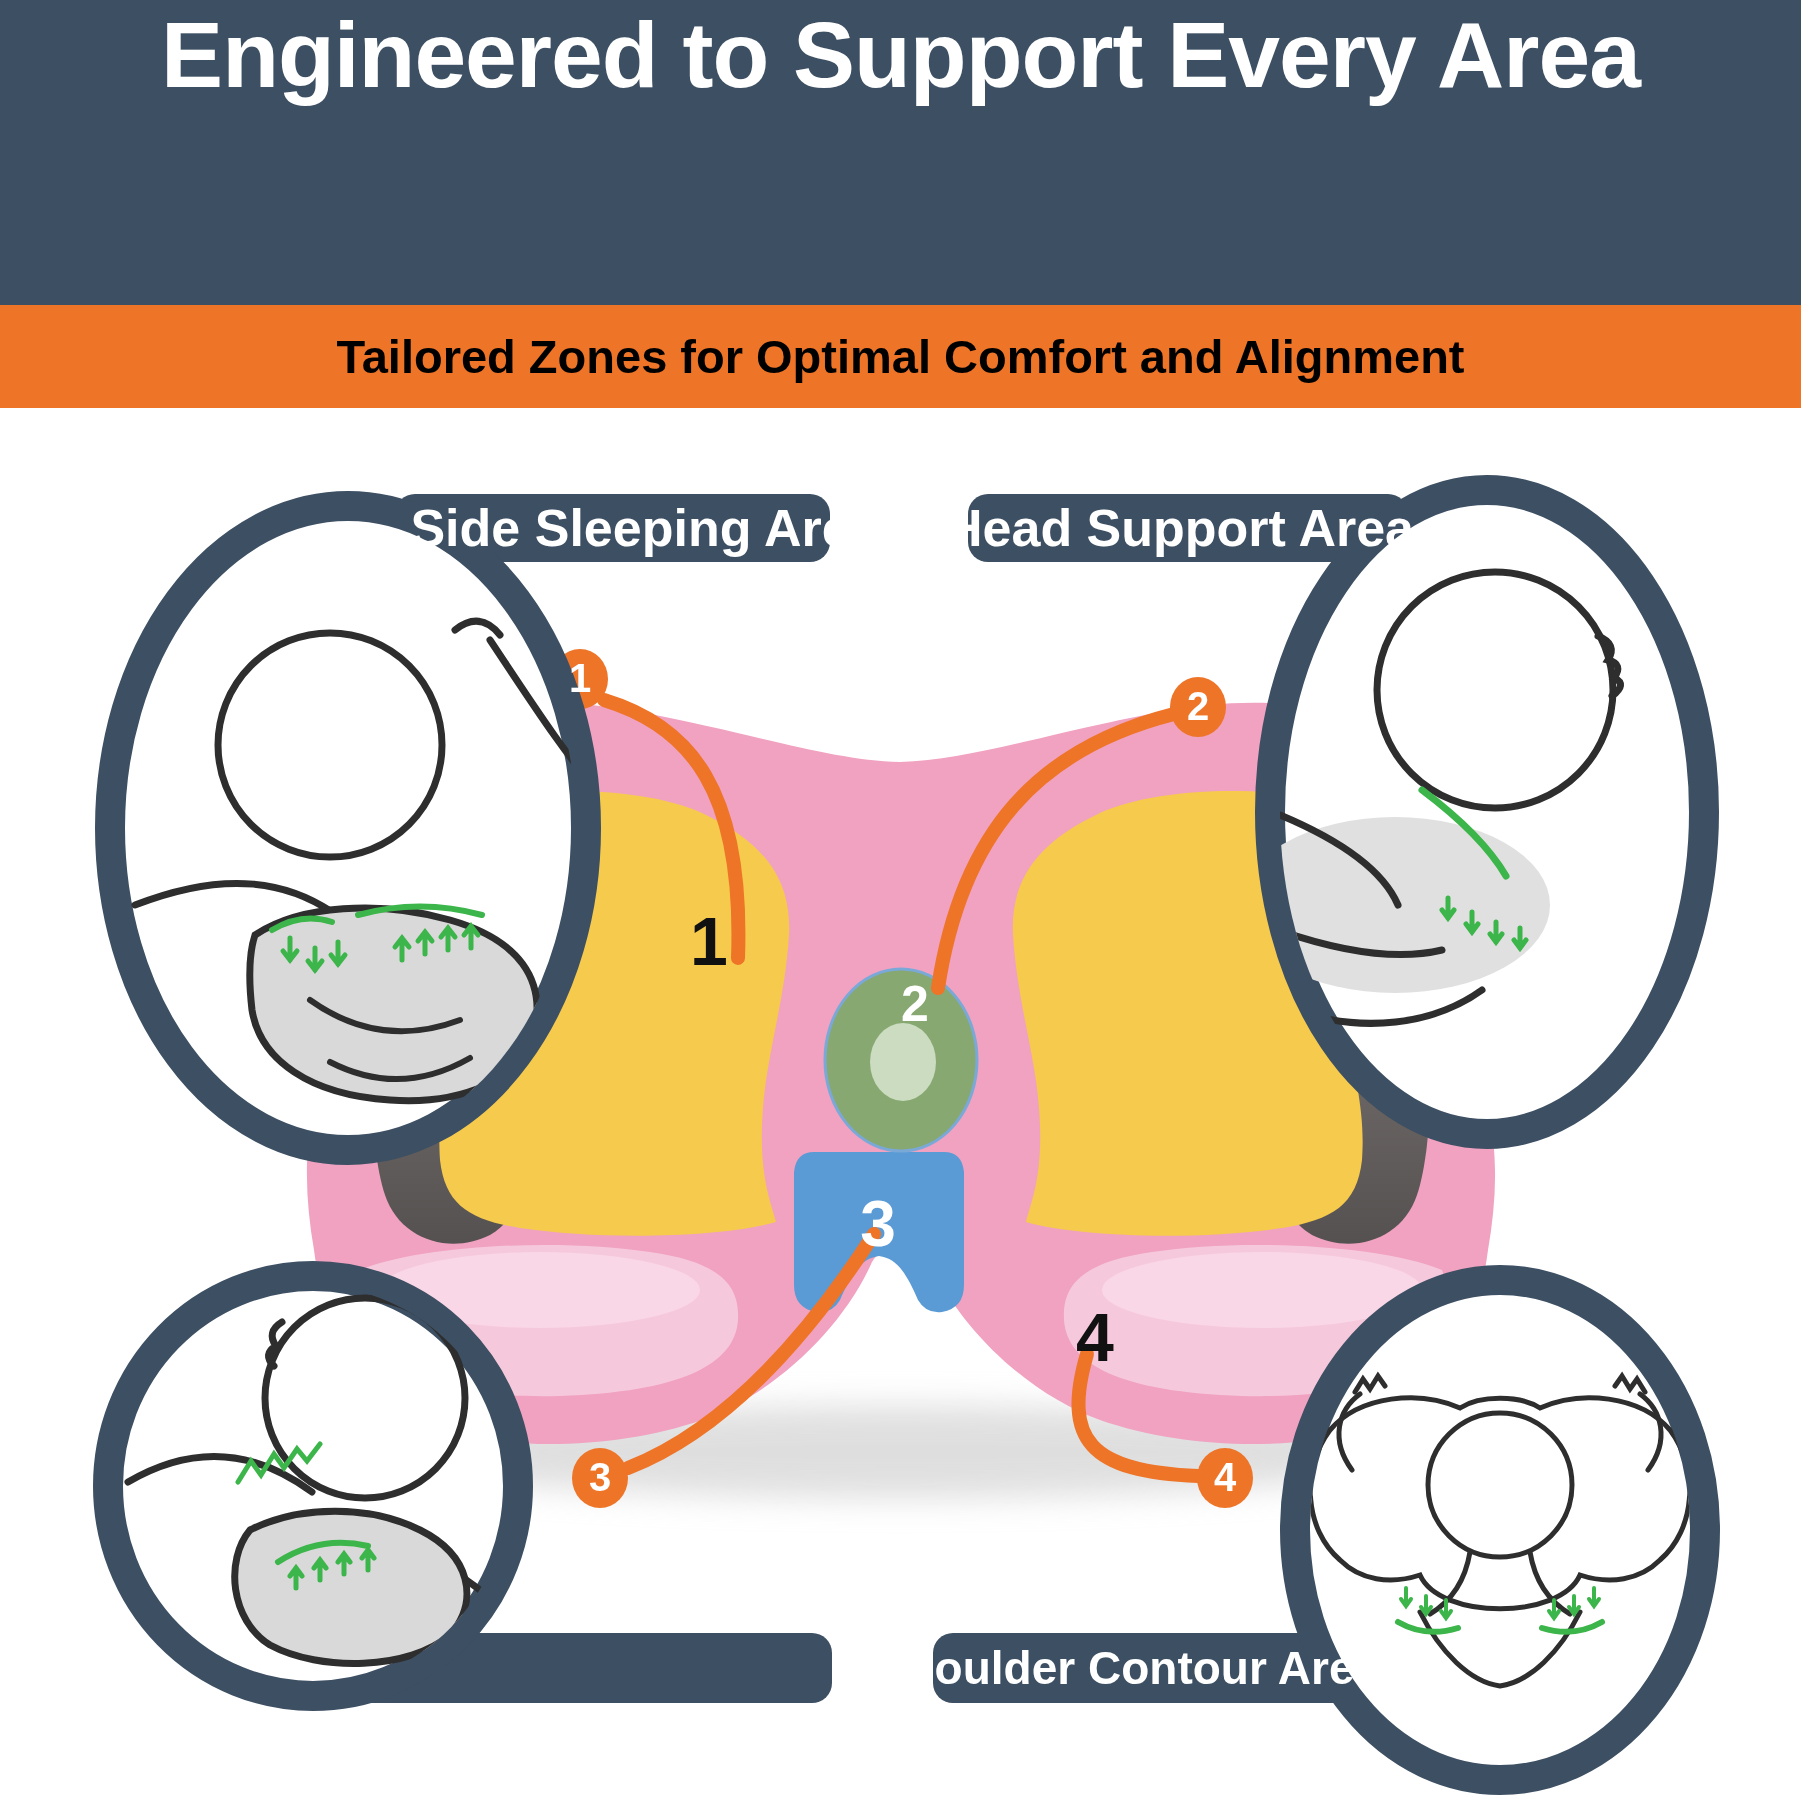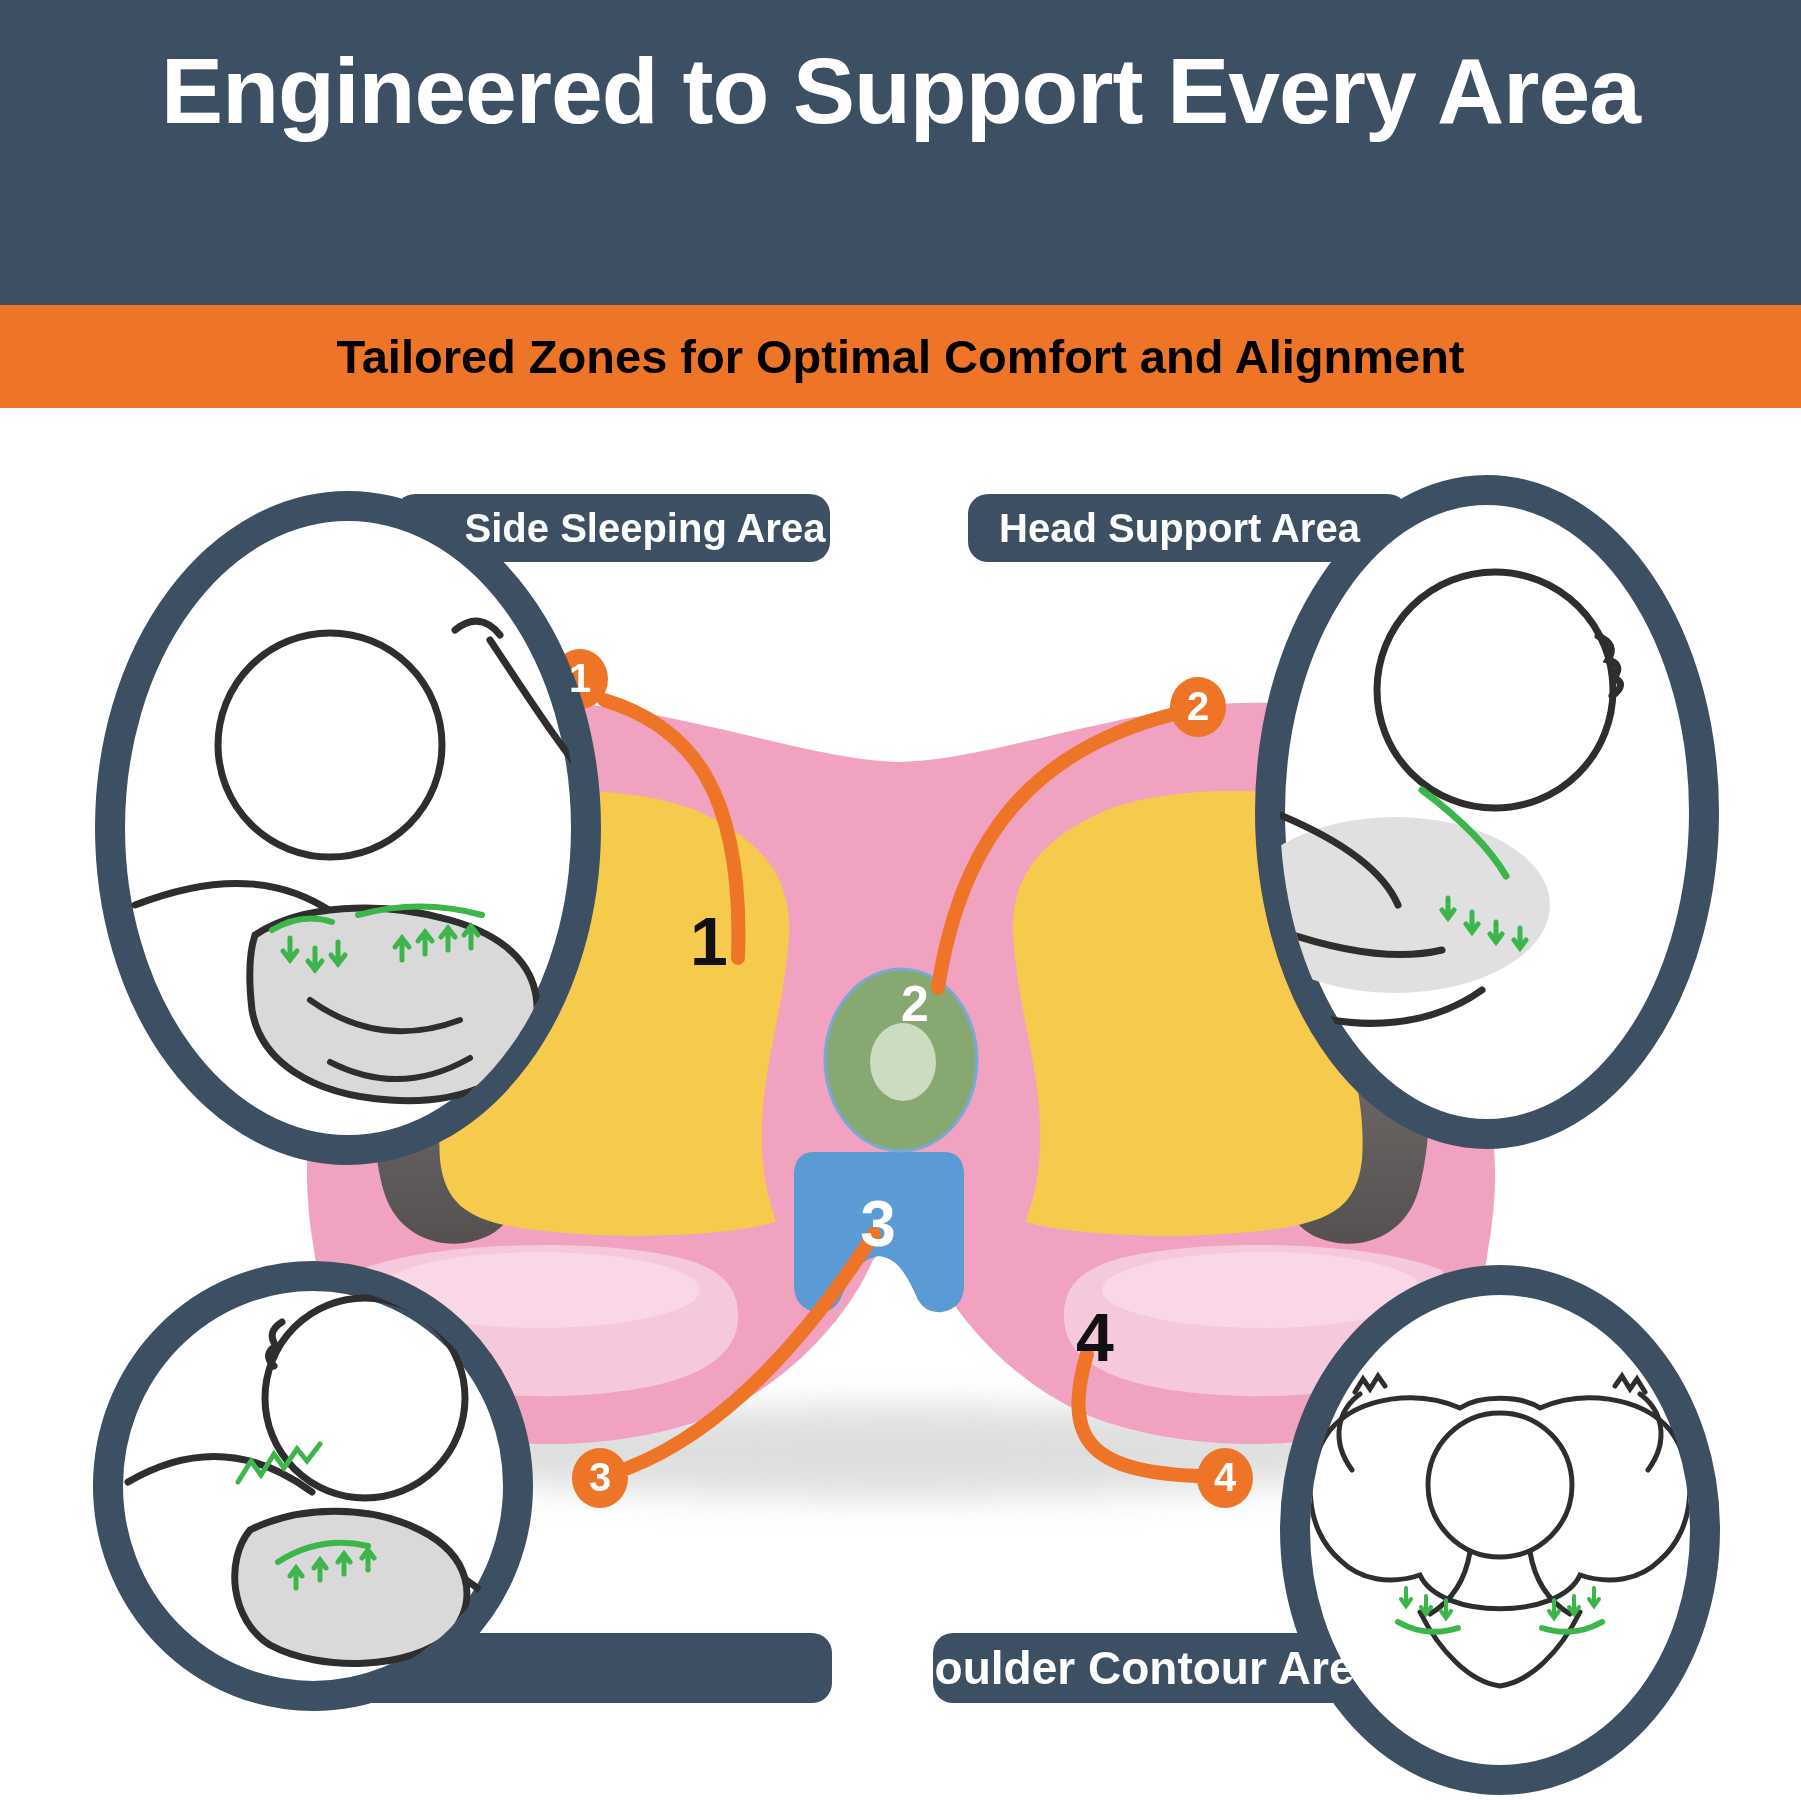--- a/index.html
+++ b/index.html
@@ -9,30 +9,30 @@
     font-family:"Liberation Sans", sans-serif;
   }
   .header{
     position:absolute;left:0;top:0;width:1801px;height:305px;
     background:#3d4f63;color:#ffffff;text-align:center;
   }
   .title-line{
     font-size:93px;font-weight:700;line-height:110px;letter-spacing:-1px;
     white-space:nowrap;
   }
-  .title-wrap{padding-top:36px;}
+  .title-wrap{}
   .banner{
     position:absolute;left:0;top:305px;width:1801px;height:103px;
     background:#ee7428;color:#000000;display:flex;align-items:center;justify-content:center;
   }
   .banner-text{font-size:47px;font-weight:700;white-space:nowrap;}
   .stage{position:absolute;left:0;top:0;width:1801px;height:1800px;}
   svg{position:absolute;left:0;top:0;}
   .tab-label{
-    position:absolute;color:#ffffff;font-weight:700;font-size:40px;
+    position:absolute;color:#ffffff;font-weight:700;font-size:52px;
     display:flex;align-items:center;justify-content:center;white-space:nowrap;
   }
   .tab-label.small{font-size:46px;}
   .zone-num{
     position:absolute;font-weight:700;color:#111111;
     transform:translate(-50%,-50%);line-height:1;
   }
   .zone-num.white{color:#ffffff;}
   .badge-num{
     position:absolute;color:#ffffff;font-weight:700;font-size:40px;

